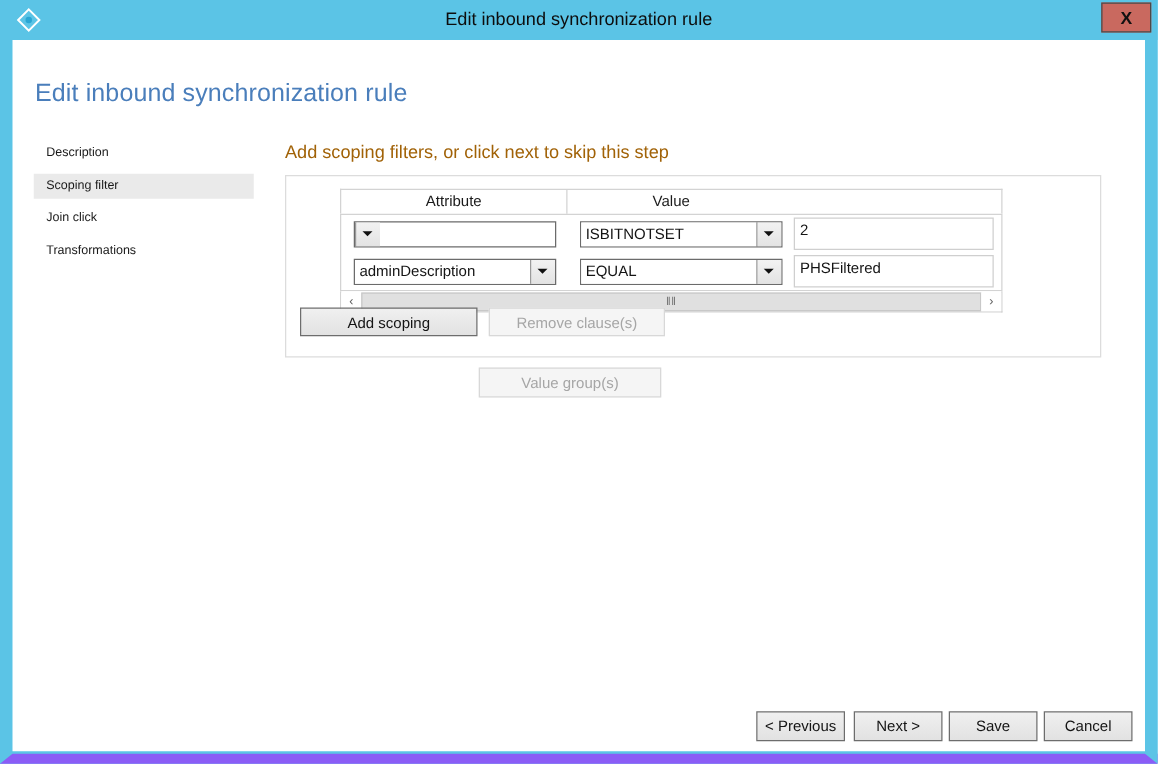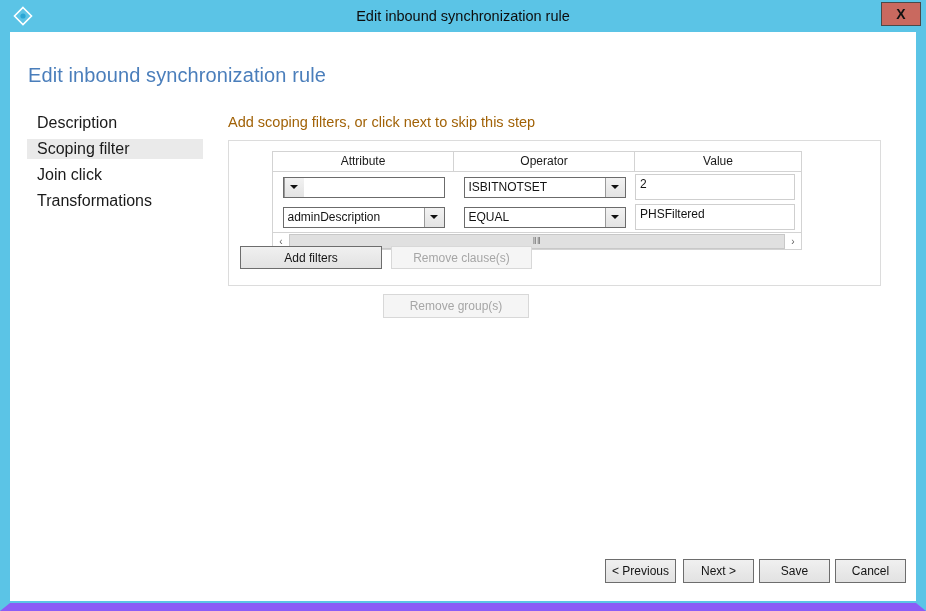--- a/index.html
+++ b/index.html
@@ -101,21 +101,21 @@
     position: absolute;
     left: 17px;
     top: 81px;
     width: 190px;
   }
   .nav-item {
     height: 20px;
     line-height: 20px;
     padding-left: 10px;
     margin-bottom: 6px;
-    font-size: 16px;
+    font-size: 10px;
     color: #1a1a1a;
     font-family: "Liberation Sans", sans-serif;
     white-space: nowrap;
     cursor: default;
     width: 176px;
     box-sizing: border-box;
   }
   .nav-item.selected {
     background: #eaeaea;
   }
@@ -341,21 +341,21 @@
   
   .footer {
     position: absolute;
     left: 0;
     top: 527px;
     width: 906px;
     height: 40px;
   }
   .btn-footer {
     position: absolute;
-    top: 0;
+    top: 10px;
     width: 71px;
     height: 24px;
   }
   .btn-prev   { left: 595px; }
   .btn-next   { left: 673px; }
   .btn-save   { left: 749px; }
   .btn-cancel { left: 825px; text-align: center; }
 </style>
 </head>
 <body>
@@ -391,21 +391,20 @@
     </nav>
 
     <div class="content-heading">Add scoping filters, or click next to skip this step</div>
 
     <section class="group-box">
 
       <div class="clause-table">
 
         <div class="header-row">
           <div class="th attribute">Attribute</div>
-          <div class="th operator">Operator</div>
           <div class="th value">Value</div>
         </div>
 
         <div class="rows-wrap">
 
           <div class="clause-row">
             <div class="cell-attr">
               <div class="combo">
                 <div class="combo-arrow">
                     <i></i>
@@ -454,25 +453,25 @@
           <div class="scroll-track">
             <div class="scroll-thumb">
               <span class="grip">‖‖</span>
             </div>
           </div>
           <div class="scroll-arrow">›</div>
         </div>
 
       </div>
 
-      <button class="btn btn-add-clause">Add filters</button>
+      <button class="btn btn-add-clause">Add scoping</button>
       <button class="btn btn-remove-clause disabled">Remove clause(s)</button>
     </section>
 
-    <button class="btn btn-remove-group disabled">Remove group(s)</button>
+    <button class="btn btn-remove-group disabled">Value group(s)</button>
 
     <div class="footer">
       <button class="btn btn-footer btn-prev">&lt; Previous</button>
       <button class="btn btn-footer btn-next">Next &gt;</button>
       <button class="btn btn-footer btn-save">Save</button>
       <button class="btn btn-footer btn-cancel">Cancel</button>
     </div>
 
   </div>
 </div>

